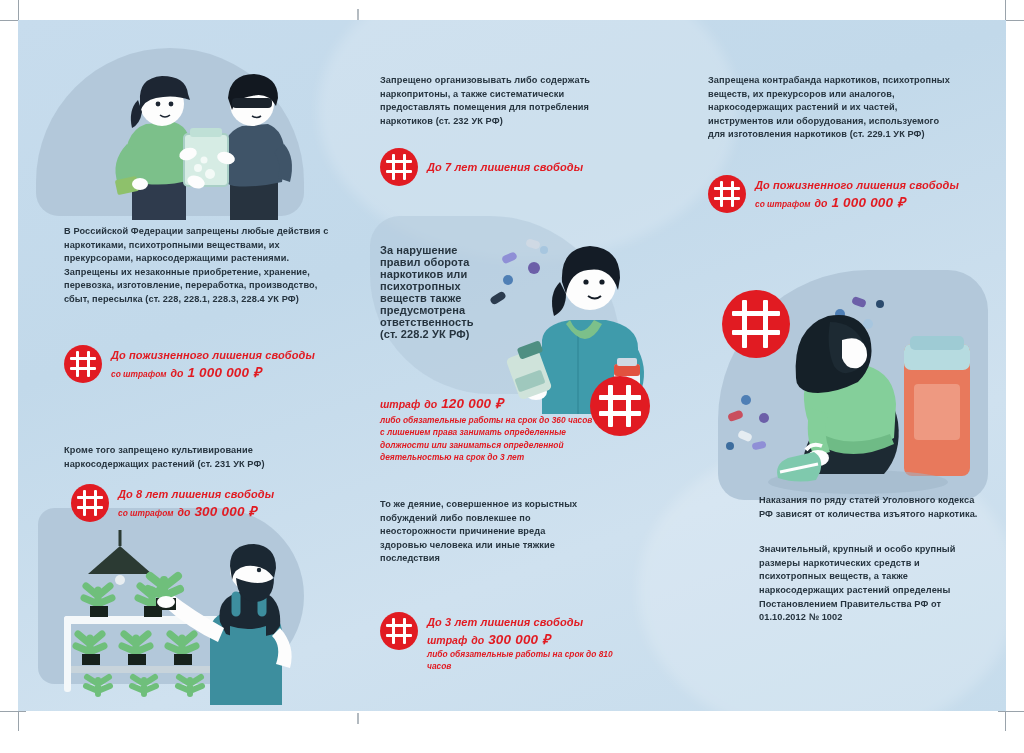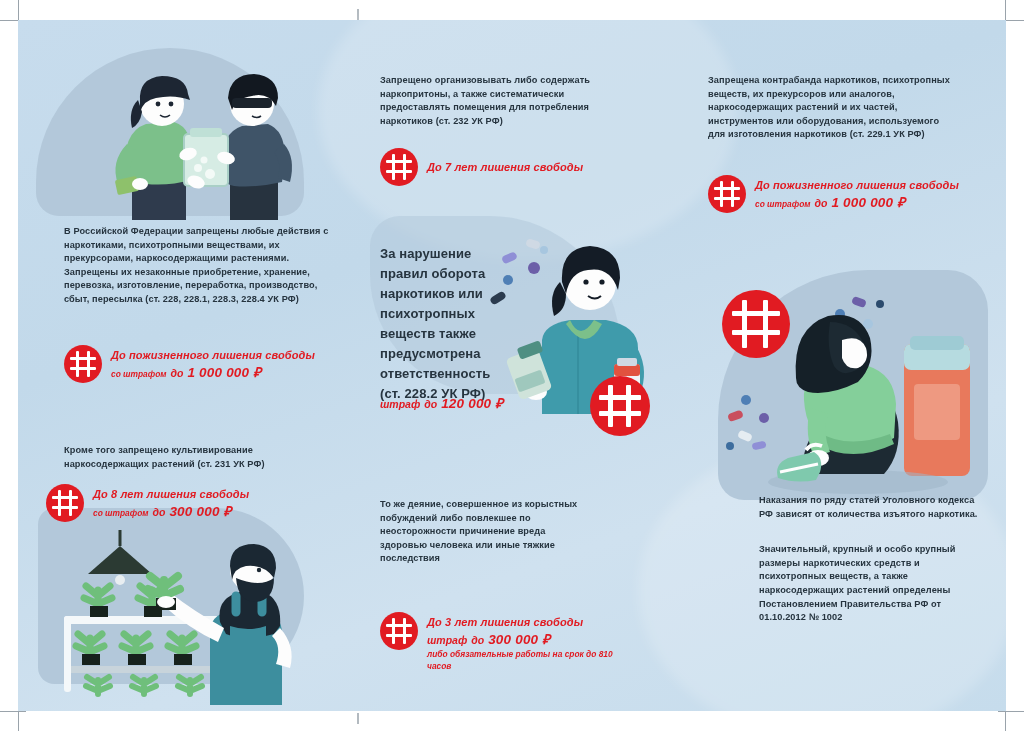--- a/index.html
+++ b/index.html
@@ -31,21 +31,21 @@
   .blob.b2 { left:20px; top:488px; width:266px; height:176px; border-radius:28px 150px 150px 28px; }
   .blob.b3 { left:700px; top:250px; width:270px; height:230px; border-radius:150px 40px 26px 26px; }
   .blob.b4 { left:352px; top:196px; width:250px; height:178px; border-radius:30px 130px 30px 120px; opacity:.55;}
 
   
   .col { position:absolute; }
   .para {
     color:#26343f; font-size:9.2px; line-height:13.6px; letter-spacing:.1px;
     font-weight:700;
   }
-  .para.small { font-size:13px; line-height:20px; }
+  .para.small { font-size:11px; line-height:12px; }
 
   
   .penalty { position:absolute; display:flex; align-items:flex-start; gap:9px; }
   .badge {
     flex:0 0 auto; width:38px; height:38px; border-radius:50%;
     background:#e11b22; position:relative;
   }
   .badge.lg { width:60px; height:60px; }
   .badge i { position:absolute; background:#fff; border-radius:1px; }
   
@@ -146,21 +146,21 @@
           <span class="psub">со штрафом</span>
           <span class="pmid">до</span>
           <span class="pbig">1 000 000 ₽</span>
         </span>
       </span>
     </div>
 
     <div class="col" style="left:46px; top:424px; width:272px;">
       <p class="para">Кроме того запрещено культивирование наркосодержащих растений (ст. 231 УК РФ)</p>
     </div>
-    <div class="penalty" style="left:28px; top:464px; width:280px;">
+    <div class="penalty" style="left:53px; top:464px; width:280px;">
       <span class="badge">
           <i class="v1"></i>
           <i class="v2"></i>
           <i class="h1"></i>
           <i class="h2"></i>
         </span>
       <span class="ptext">
         <span class="ptitle">До 8 лет лишения свободы</span>
         <span class="prow">
           <span class="psub">со штрафом</span>
@@ -288,20 +288,21 @@
 
     <div class="col" style="left:362px; top:224px; width:112px;">
       <p class="para small">За нарушение правил оборота наркотиков или психотропных веществ также предусмотрена ответственность (ст. 228.2 УК РФ)</p>
     </div>
     <div class="col" style="left:362px; top:374px; width:216px;">
       <div class="prow">
         <span class="ptext pmid">штраф</span>
         <span class="ptext pmid">до</span>
         <span class="ptext pbig">120 000 ₽</span>
       </div>
+      <div class="ptext psub" style="margin-top:2px;">либо обязательные работы на срок до 360 часов с лишением права занимать определенные должности или заниматься определенной деятельностью на срок до 3 лет</div>
     </div>
     <span class="badge lg" style="position:absolute; left:572px; top:356px;">
         <i class="v1"></i>
         <i class="v2"></i>
         <i class="h1"></i>
         <i class="h2"></i>
       </span>
 
     <div class="col" style="left:362px; top:478px; width:205px;">
       <p class="para">То же деяние, совершенное из корыстных побуждений либо повлекшее по неосторожности причинение вреда здоровью человека или иные тяжкие последствия</p>

